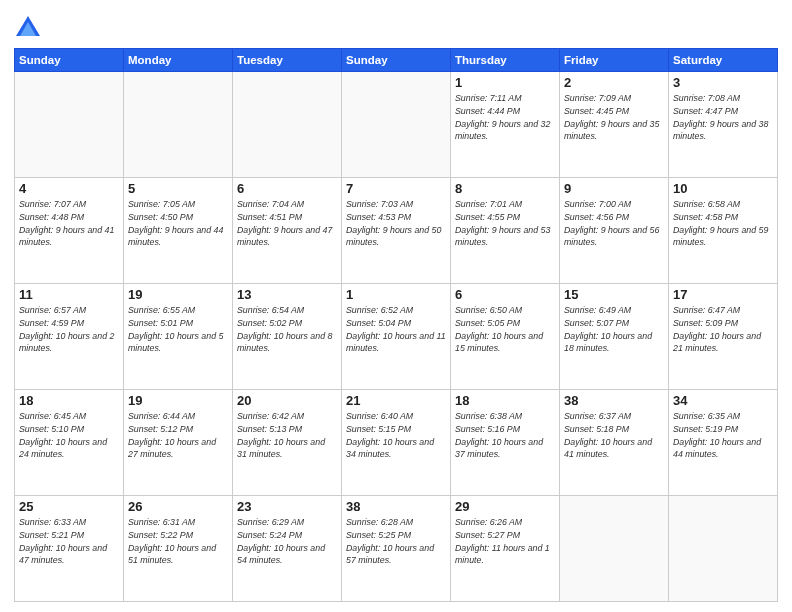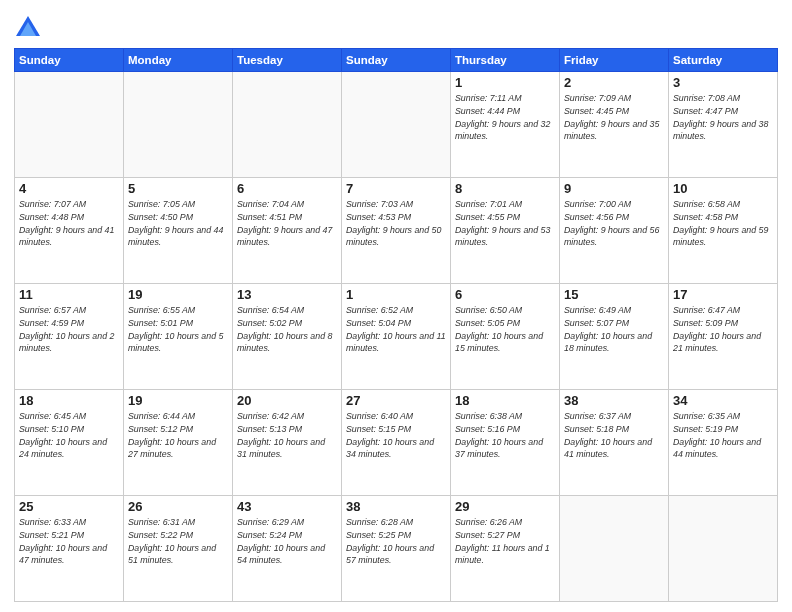--- a/index.html
+++ b/index.html
@@ -213,21 +213,21 @@
           </td>
           <td>
             <span class="day-num">19</span>
             <div class="day-info">Sunrise: 6:44 AM<br>Sunset: 5:12 PM<br>Daylight: 10 hours and 27 minutes.</div>
           </td>
           <td>
             <span class="day-num">20</span>
             <div class="day-info">Sunrise: 6:42 AM<br>Sunset: 5:13 PM<br>Daylight: 10 hours and 31 minutes.</div>
           </td>
           <td>
-            <span class="day-num">27</span>
+            <span class="day-num">21</span>
             <div class="day-info">Sunrise: 6:40 AM<br>Sunset: 5:15 PM<br>Daylight: 10 hours and 34 minutes.</div>
           </td>
           <td>
             <span class="day-num">18</span>
             <div class="day-info">Sunrise: 6:38 AM<br>Sunset: 5:16 PM<br>Daylight: 10 hours and 37 minutes.</div>
           </td>
           <td>
             <span class="day-num">38</span>
             <div class="day-info">Sunrise: 6:37 AM<br>Sunset: 5:18 PM<br>Daylight: 10 hours and 41 minutes.</div>
           </td>
@@ -239,21 +239,21 @@
         <tr>
           <td>
             <span class="day-num">25</span>
             <div class="day-info">Sunrise: 6:33 AM<br>Sunset: 5:21 PM<br>Daylight: 10 hours and 47 minutes.</div>
           </td>
           <td>
             <span class="day-num">26</span>
             <div class="day-info">Sunrise: 6:31 AM<br>Sunset: 5:22 PM<br>Daylight: 10 hours and 51 minutes.</div>
           </td>
           <td>
-            <span class="day-num">43</span>
+            <span class="day-num">23</span>
             <div class="day-info">Sunrise: 6:29 AM<br>Sunset: 5:24 PM<br>Daylight: 10 hours and 54 minutes.</div>
           </td>
           <td>
             <span class="day-num">38</span>
             <div class="day-info">Sunrise: 6:28 AM<br>Sunset: 5:25 PM<br>Daylight: 10 hours and 57 minutes.</div>
           </td>
           <td>
             <span class="day-num">29</span>
             <div class="day-info">Sunrise: 6:26 AM<br>Sunset: 5:27 PM<br>Daylight: 11 hours and 1 minute.</div>
           </td>

